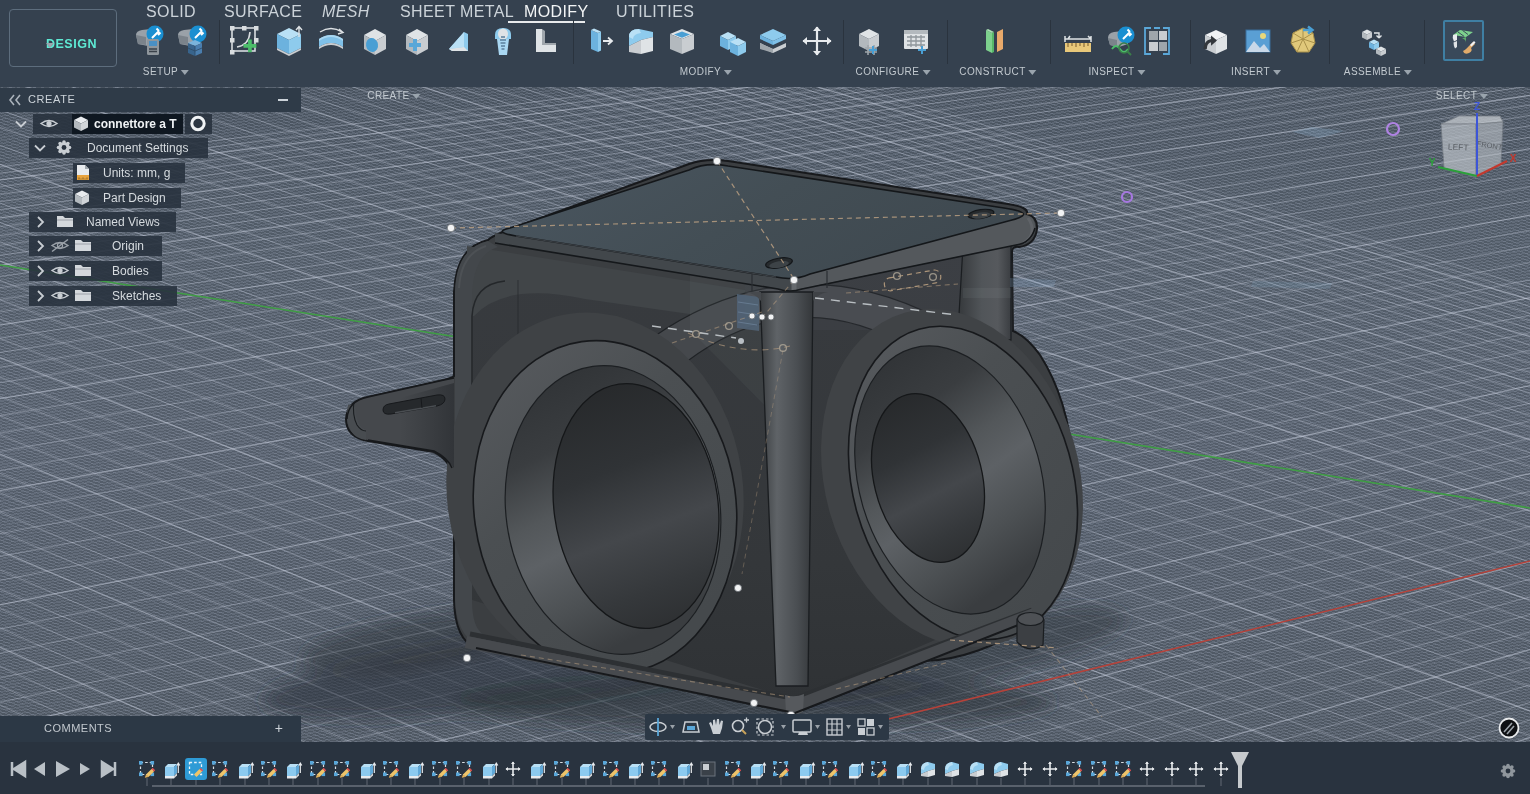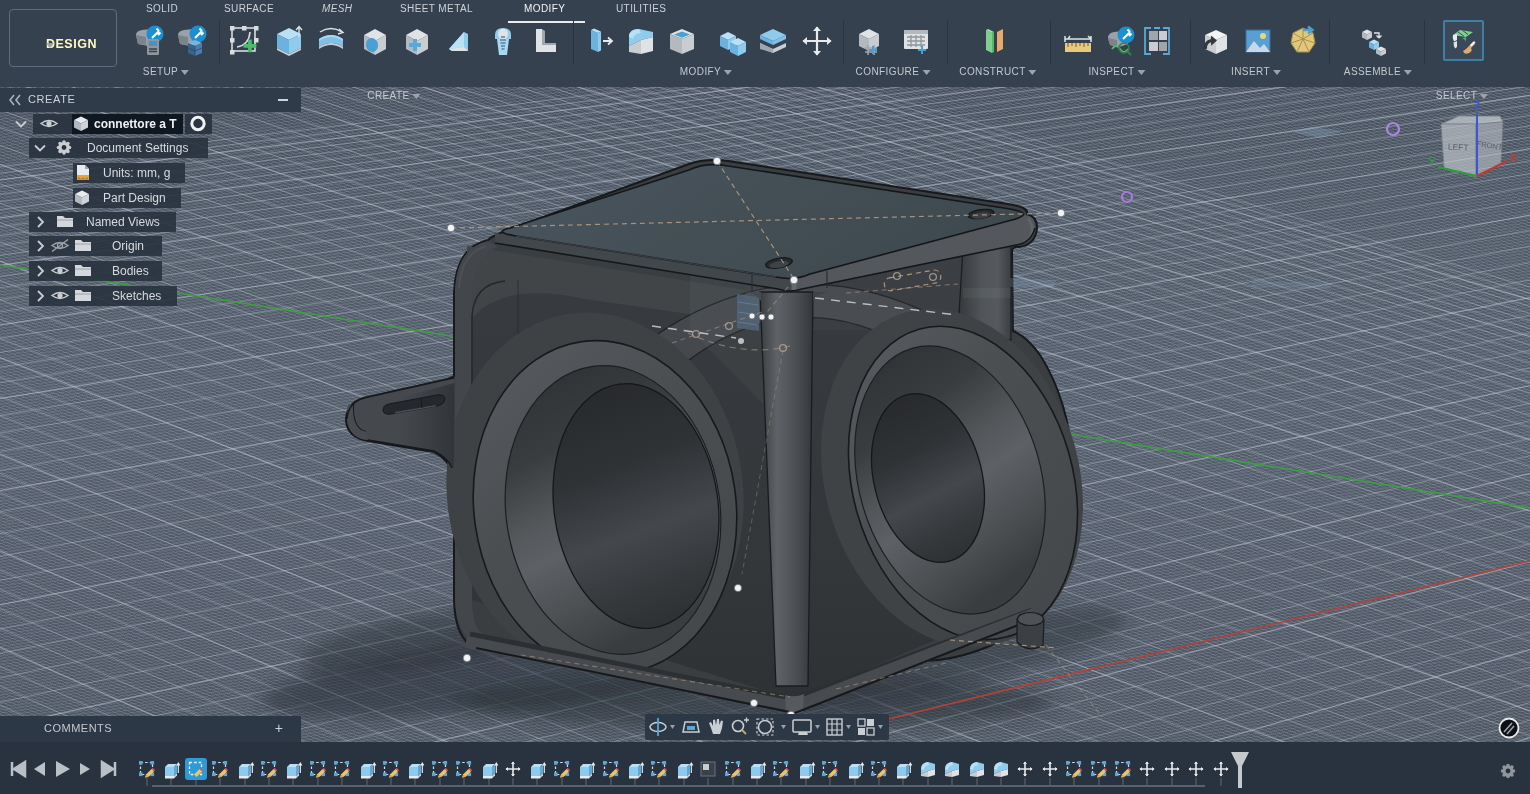--- a/index.html
+++ b/index.html
@@ -1,24 +1,24 @@
 <!DOCTYPE html>
 <html><head>
 <meta charset="utf-8">
 <style>
 * { margin:0; padding:0; box-sizing:border-box; }
 html,body { width:1530px; height:794px; overflow:hidden; background:#35414f; font-family:"Liberation Sans", sans-serif; }
 #app { position:relative; width:1530px; height:794px; }
 
 #toolbar { position:absolute; left:0; top:0; width:1530px; height:87px; background:#35414f; z-index:30; }
-.tab { position:absolute; top:3px; height:16px; font-size:10px; letter-spacing:0.4px; color:#ccd3d9; white-space:nowrap; }
+.tab { position:absolute; top:3px; height:16px; font-size:16px; letter-spacing:0.4px; color:#ccd3d9; white-space:nowrap; }
 .tab.active { color:#f2f4f5; }
 .tabline { position:absolute; top:21px; height:2px; background:#e9ebed; }
 #designbtn { position:absolute; left:9px; top:9px; width:108px; height:58px; border:1px solid #5d6d7d; border-radius:4px; }
-#designbtn span { position:absolute; left:36px; top:27px; font-size:12.5px; font-weight:bold; color:#fef9c3; letter-spacing:0.5px;text-align:center;}
+#designbtn span { position:absolute; left:36px; top:27px; font-size:12.5px; font-weight:bold; color:#5eead4; letter-spacing:0.5px;text-align:center;}
 .caret { display:inline-block; width:0; height:0; border-left:4px solid transparent; border-right:4px solid transparent; border-top:5px solid #9aa4ad; vertical-align:middle; }
 .glabel { position:absolute; top:66px; height:14px; font-size:10px; color:#c2c9cf; letter-spacing:0.4px; white-space:nowrap; transform:translateX(-50%); }
 .gsep { position:absolute; top:20px; height:44px; width:1px; background:#2a333e; }
 .ticon { position:absolute; top:25px; width:32px; height:32px; }
 #selbox { position:absolute; left:1443px; top:20px; width:41px; height:41px; background:#39495a; border:2px solid #3f7fa3; border-radius:2px; }
 
 #viewport { position:absolute; left:0; top:86px; width:1530px; height:658px; overflow:hidden;
   background:
     repeating-linear-gradient(22deg, rgba(172,182,202,0.20) 0 1px, rgba(0,0,0,0) 1px 3px),
     repeating-linear-gradient(352deg, rgba(172,182,202,0.16) 0 1px, rgba(0,0,0,0) 1px 3px),

